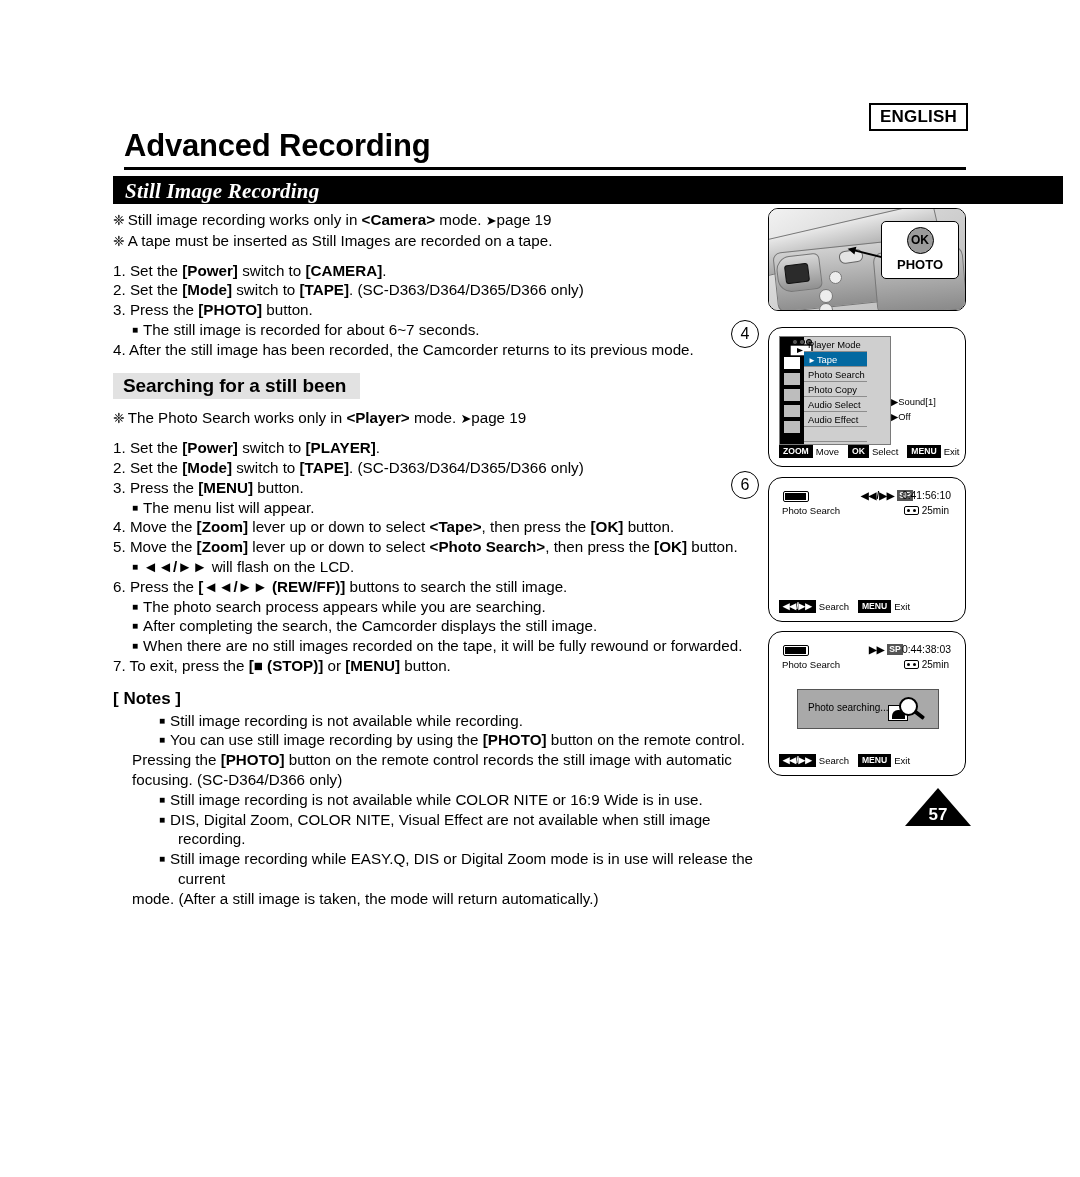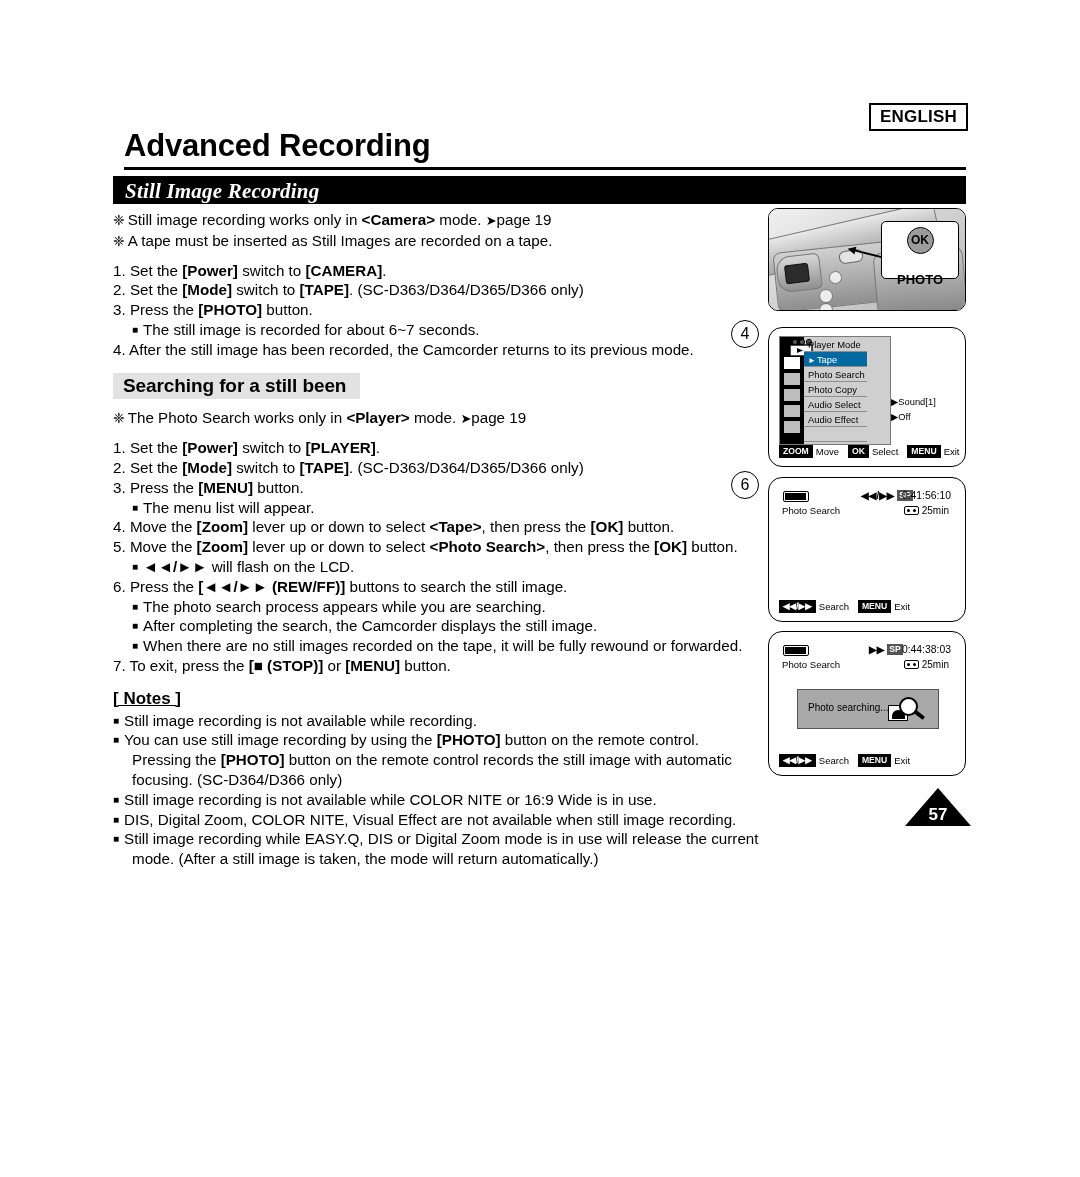--- a/index.html
+++ b/index.html
@@ -52,21 +52,21 @@
     top: 167px;
     width: 842px;
     height: 3px;
     background: #000;
   }
 
   .section-banner {
     position: absolute;
     left: 113px;
     top: 176px;
-    width: 853px;
+    width: 950px;
     height: 28px;
     background: #000;
   }
   .section-banner span {
     position: absolute;
     left: 12px;
     top: 3px;
     color: #fff;
     font-family: "Liberation Serif", serif;
     font-style: italic;
@@ -103,26 +103,26 @@
     font-size: 19px;
     font-weight: bold;
     padding: 3px 14px 4px 10px;
     letter-spacing: -0.1px;
   }
 
   .notes-head {
     font-size: 17px;
     font-weight: bold;
     padding-bottom: 2px;
-    text-decoration: underline;
   }
 
   .note-item {
     padding-left: 19px;
     text-indent: -19px;
+    margin-left: 46px;
   }
   .note-item .sq { text-indent: 0; }
   .note-cont { padding-left: 19px; }
 
   
   .step-circle {
     position: absolute;
     width: 26px;
     height: 26px;
     border: 1.5px solid #000;
@@ -214,21 +214,21 @@
     background: #9b9b9b;
     border: 1.2px solid #000;
     color: #000;
     font-size: 12px;
     font-weight: bold;
     line-height: 25px;
   }
   .callout-photo {
     font-size: 13px;
     font-weight: bold;
-    margin-top: 18px;
+    margin-top: 3px;
   }
   .callout-stem {
     position: absolute;
     left: 85px; top: 44px;
     width: 30px; height: 2px;
     background: #000;
     transform: rotate(14deg);
   }
   .callout-stem:after {
     content: "";

